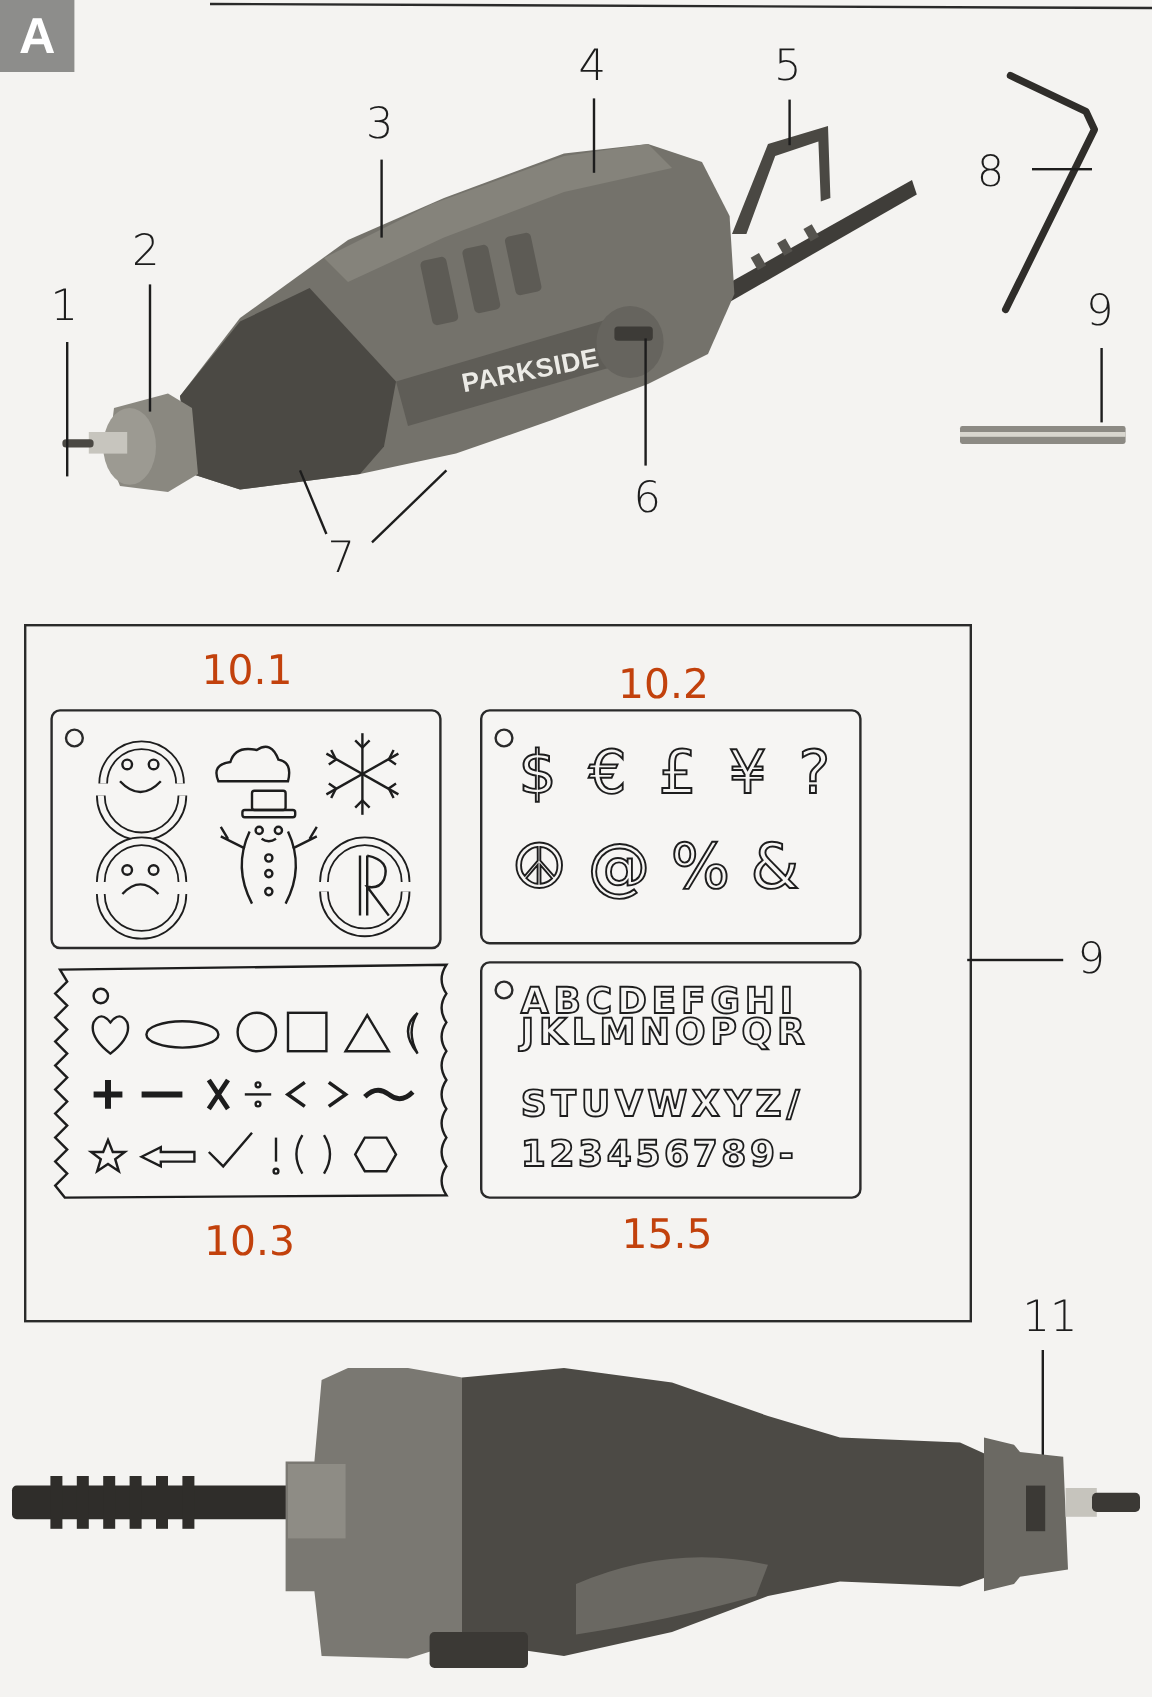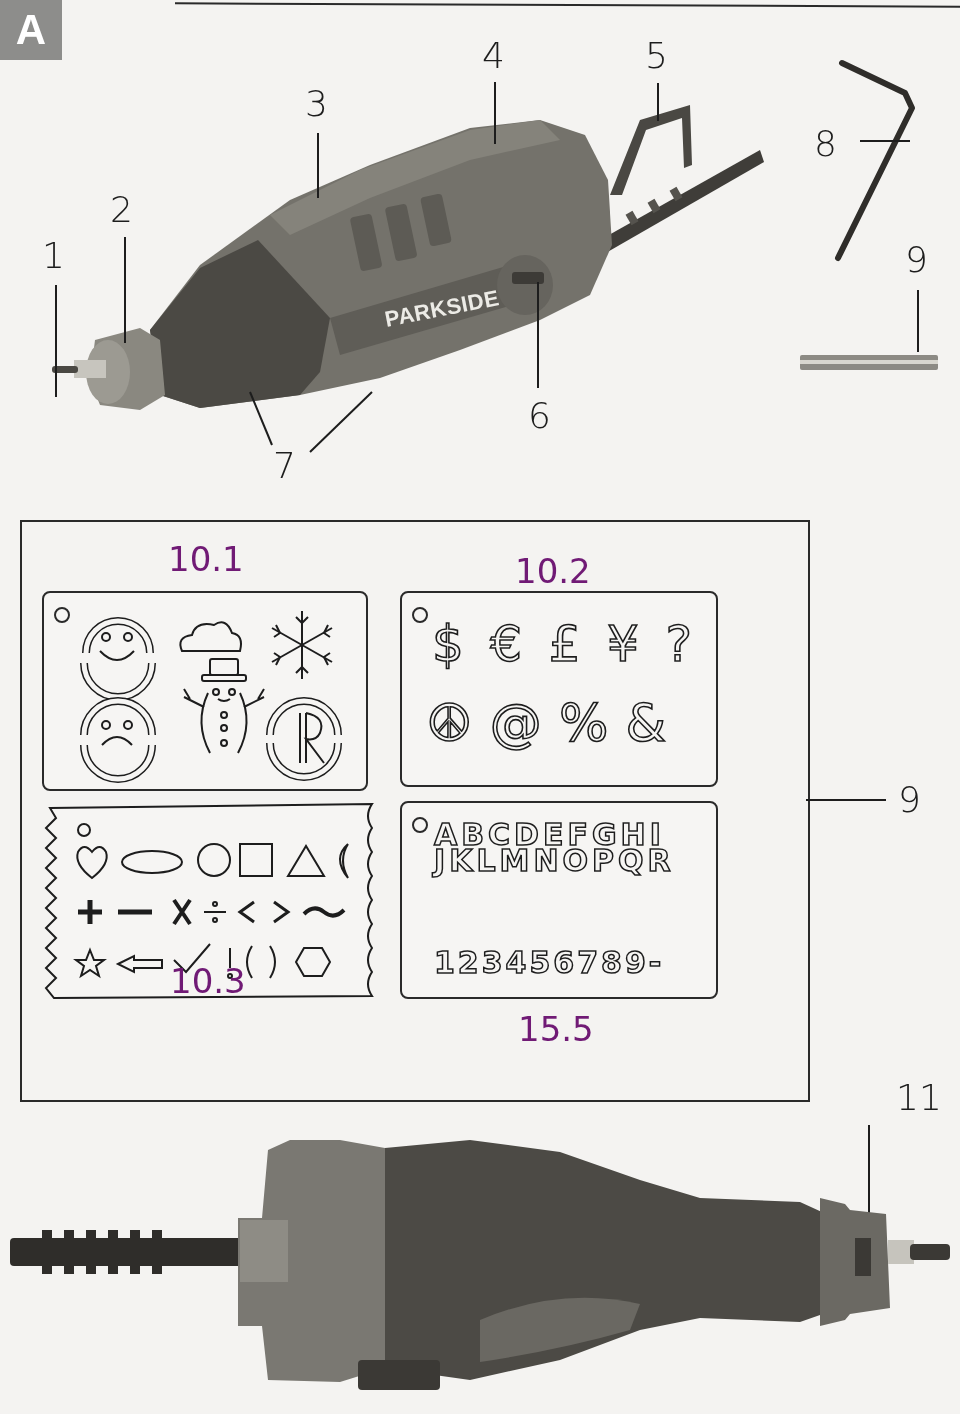--- a/index.html
+++ b/index.html
@@ -2,21 +2,21 @@
 <html><head>
 <meta charset="utf-8">
 <style>
   html,body{margin:0;padding:0;}
   body{width:960px;height:1414px;background:#f4f3f1;position:relative;overflow:hidden;font-family:"DejaVu Sans",sans-serif;color:#1a1a1a;}
   .topline{position:absolute;left:175px;top:4px;width:785px;height:2px;background:#2a2a2a;transform:rotate(0.25deg);}
   .fig-tag{position:absolute;left:0;top:0;width:62px;height:60px;background:#8d8d8b;color:#fff;font-family:"Liberation Sans",sans-serif;font-weight:bold;font-size:42px;display:flex;align-items:center;justify-content:center;}
   .callout{position:absolute;font-family:"DejaVu Sans",sans-serif;font-size:36px;font-weight:300;color:#1d1d1d;line-height:1;}
   .leader{position:absolute;background:#1d1d1d;}
   svg{position:absolute;overflow:visible;}
-  .stencil-label{position:absolute;font-family:"DejaVu Sans",sans-serif;font-size:34px;color:#701a75;line-height:1;}
+  .stencil-label{position:absolute;font-family:"DejaVu Sans",sans-serif;font-size:34px;color:#c2410c;line-height:1;}
   .frame{position:absolute;left:20px;top:520px;width:786px;height:578px;border:2px solid #2a2a2a;}
   .plate{position:absolute;border:2px solid #2a2a2a;border-radius:8px;background:#f6f5f3;}
   .hole{position:absolute;width:12px;height:12px;border:2px solid #2a2a2a;border-radius:50%;}
   .glyphrow{position:absolute;display:flex;justify-content:space-between;align-items:center;font-family:"DejaVu Sans",sans-serif;color:transparent;-webkit-text-stroke:1.6px #1d1d1d;}
   .alpha{font-family:"DejaVu Sans",sans-serif;font-weight:bold;color:transparent;-webkit-text-stroke:1.5px #1d1d1d;letter-spacing:4px;font-size:30px;position:absolute;left:32px;white-space:nowrap;}
   .brand{position:absolute;left:384px;top:296px;font-family:"Liberation Sans",sans-serif;font-weight:bold;font-size:22px;color:#ecebe6;transform:rotate(-11deg);letter-spacing:0.5px;}
 </style>
 </head>
 <body>
 
@@ -190,31 +190,32 @@
     <path d="M48 150 L52 160 L62 160 L54 166 L57 176 L48 170 L39 176 L42 166 L34 160 L44 160 Z"></path>
     <path d="M76 164 L92 156 L92 160 L120 160 L120 168 L92 168 L92 172 Z"></path>
     <path d="M132 160 L144 172 L168 144"></path>
     <path d="M188 148 L188 168"></path>
       <circle cx="188" cy="176" r="2"></circle>
     <path d="M210 146 Q200 162 210 178"></path>
     <path d="M228 146 Q238 162 228 178"></path>
     <path d="M254 162 L262 148 L280 148 L288 162 L280 176 L262 176 Z"></path>
   </g>
 </svg>
-<div class="stencil-label" style="left:170px;top:964px;">10.3</div>
+<div class="stencil-label" style="left:170px;top:1018px;">10.3</div>
 
 <div class="plate" style="left:400px;top:801px;width:314px;height:194px;">
   <div class="hole" style="left:10px;top:14px;"></div>
   <div class="alpha" style="top:14px;">ABCDEFGHI</div>
   <div class="alpha" style="top:40px;">JKLMNOPQR</div>
+  <div class="alpha" style="top:100px;">STUVWXYZ/</div>
   <div class="alpha" style="top:142px;letter-spacing:3px;">123456789-</div>
 </div>
 <div class="stencil-label" style="left:518px;top:1012px;">15.5</div>
 
-<div class="callout" style="left:852px;top:1080px;margin-left:44px;">11</div>
+<div class="callout" style="left:852px;top:1080px;">11</div>
 <div class="leader" style="left:868px;top:1125px;width:2px;height:108px;"></div>
 
 <svg width="960" height="320" style="left:0;top:1090px;">
 
   <rect x="10" y="148" width="240" height="28" rx="4" fill="#2f2d2a"></rect>
   <g fill="#2f2d2a">
     <rect x="42" y="140" width="10" height="44"></rect>
       <rect x="64" y="140" width="10" height="44"></rect>
     <rect x="86" y="140" width="10" height="44"></rect>
       <rect x="108" y="140" width="10" height="44"></rect>

